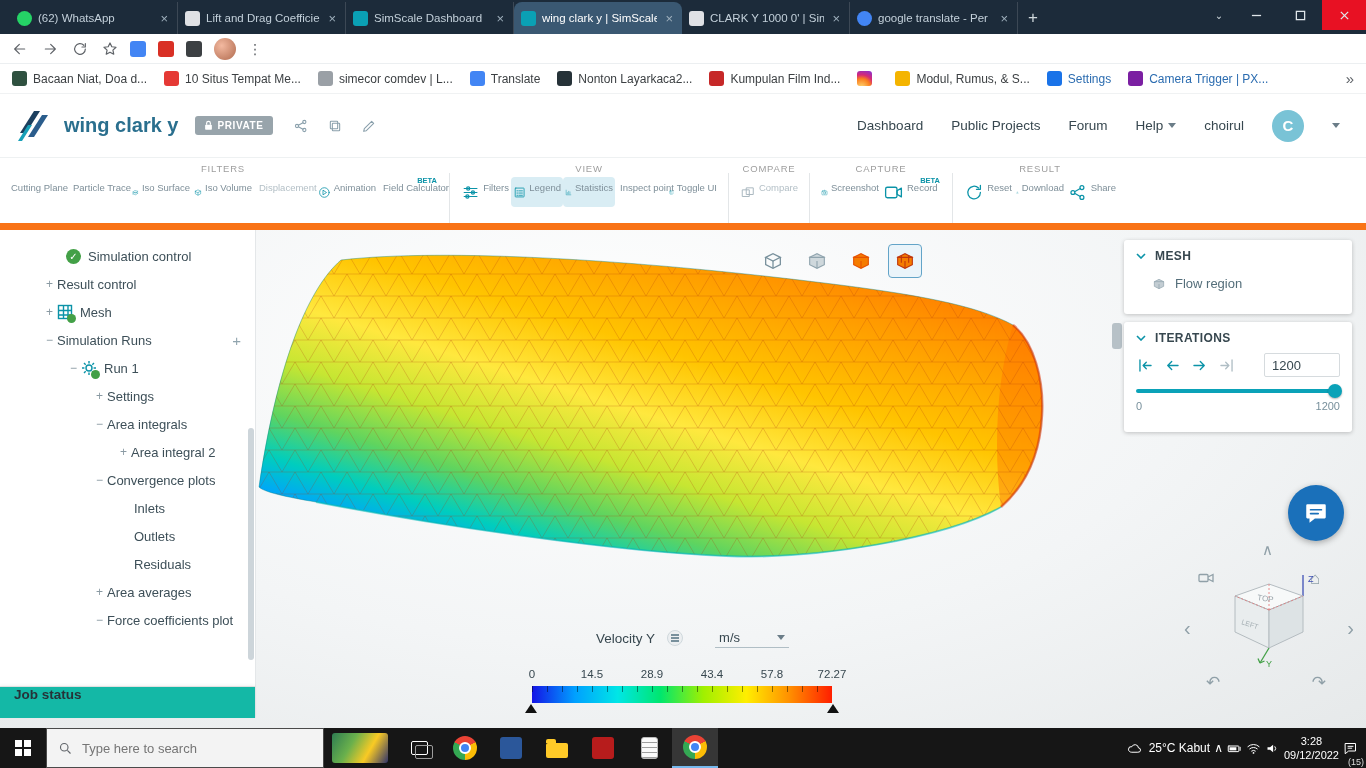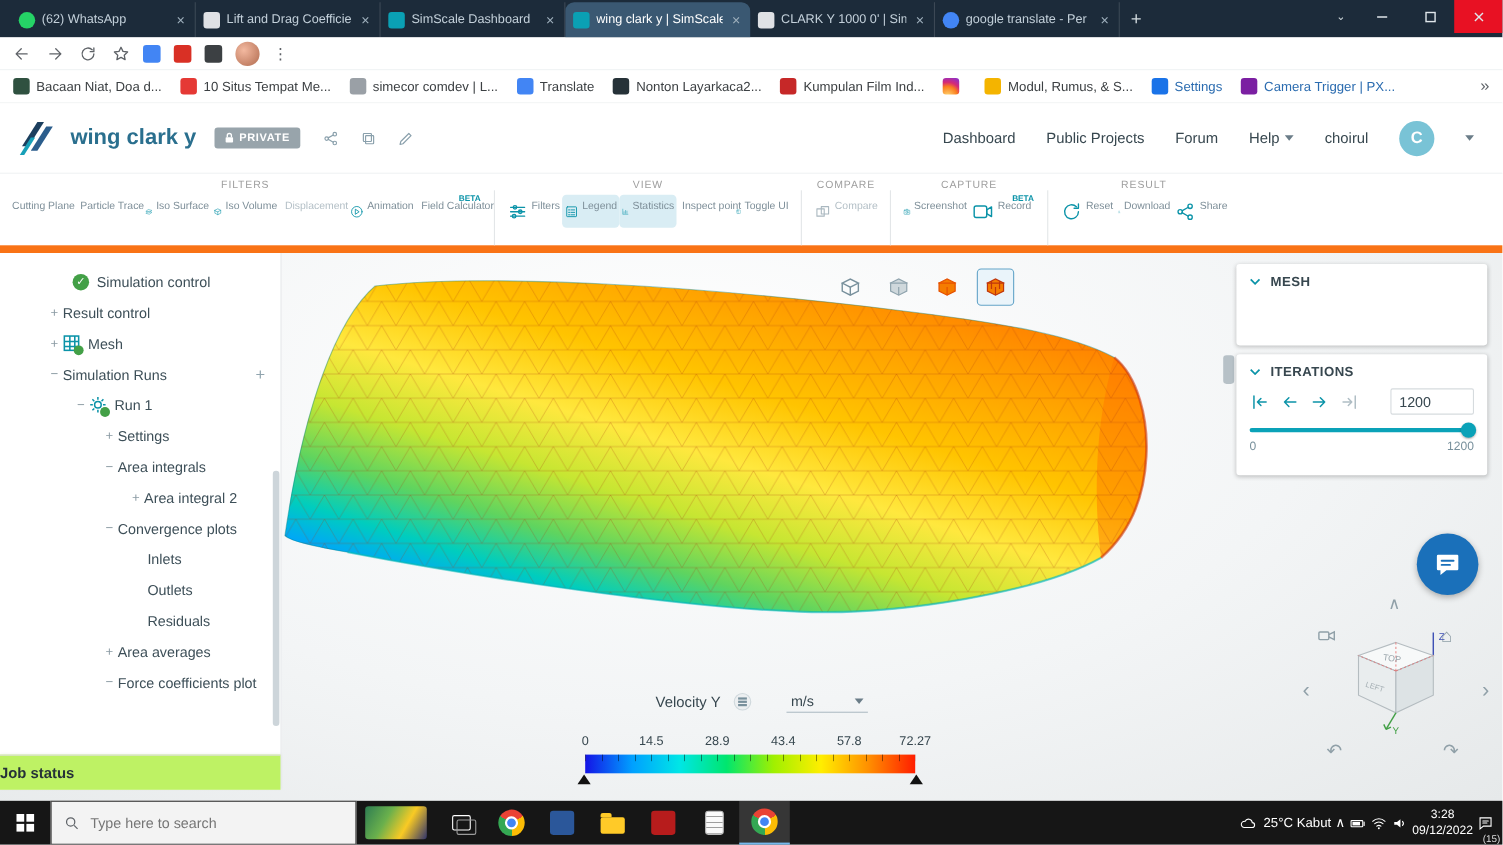--- a/index.html
+++ b/index.html
@@ -78,21 +78,21 @@
   .rows{height:456px;overflow:hidden;padding-top:12px;position:relative}
   .trow{height:28px;display:flex;align-items:center;font-size:13px;color:#3d4f58;position:relative}
   .exp{width:15px;text-align:center;color:#8a9aa3;font-size:12px;flex:none}
   .i1{padding-left:42px}.i1c{padding-left:66px}.i2{padding-left:66px}.i3{padding-left:92px}.i4{padding-left:116px}.i4l{padding-left:134px}
   .ck{width:15px;height:15px;border-radius:50%;background:#43a047;color:#fff;font-size:10px;display:flex;align-items:center;justify-content:center;margin-right:7px;flex:none}
   .treeicon{margin-right:7px;flex:none;position:relative;width:16px;height:16px}
   .treeicon svg{width:16px;height:16px;stroke:#0b93a8;fill:none;stroke-width:1.4}
   .dot-ck{position:absolute;right:-3px;bottom:-3px;width:9px;height:9px;border-radius:50%;background:#43a047;color:#fff;font-size:6px;display:flex;align-items:center;justify-content:center}
   .addbtn{position:absolute;right:14px;color:#90a4ae;font-size:15px}
   .scrollthumb{position:absolute;right:1px;top:198px;width:6px;height:232px;background:#cdd5da;border-radius:3px}
-  .jobbar{position:absolute;left:0;bottom:0;width:100%;height:32px;background:#bef264;border-top:1px solid #e0e0e0;display:flex;align-items:center;font-size:13.5px;font-weight:bold;color:#263238;box-shadow:0 -1px 3px rgba(0,0,0,.05)}
+  .jobbar{position:absolute;left:0;bottom:0;width:100%;height:32px;background:#14b8a6;border-top:1px solid #e0e0e0;display:flex;align-items:flex-start;padding-left:14px;font-size:13.5px;font-weight:bold;color:#263238;box-shadow:0 -1px 3px rgba(0,0,0,.05)}
 
   
   .stage{position:absolute;left:256px;top:0;right:0;bottom:0}
   .viewbtns{position:absolute;left:500px;top:14px;display:flex;gap:10px}
   .vbtn{width:34px;height:34px;border-radius:4px;display:flex;align-items:center;justify-content:center}
   .vbtn svg{width:22px;height:22px}
   .vbtn.sel{border:1.5px solid #63a4c8;background:#eaf4fa}
   .fieldrow{position:absolute;left:340px;top:398px;display:flex;align-items:center;gap:12px}
   .fieldname{font-size:13.5px;color:#37474f}
   .fieldcfg{width:16px;height:16px;border-radius:50%;background:#eceff1;border:1px solid #cfd8dc;display:flex;align-items:center;justify-content:center}
@@ -654,20 +654,28 @@
 
   <div class="phandle"></div>
 
   <div class="card mesh">
     <div class="chead">
       <svg viewBox="0 0 10 6">
           <path d="M1 1l4 4 4-4"></path>
         </svg>
       <span>MESH</span>
     </div>
+    <div class="flowrow">
+      <svg width="14" height="14" viewBox="0 0 24 24" stroke="#90a4ae" fill="#c3cdd3" stroke-width="1.2">
+          <path d="M4 8l8-4 8 4-8 4z"></path>
+          <path d="M4 8v8l8 4 8-4V8z"></path>
+          <path d="M12 12v8"></path>
+        </svg>
+      <span>Flow region</span>
+    </div>
   </div>
 
   <div class="card iter">
     <div class="chead">
       <svg viewBox="0 0 10 6">
           <path d="M1 1l4 4 4-4"></path>
         </svg>
       <span>ITERATIONS</span>
     </div>
     <div class="iterctl">

